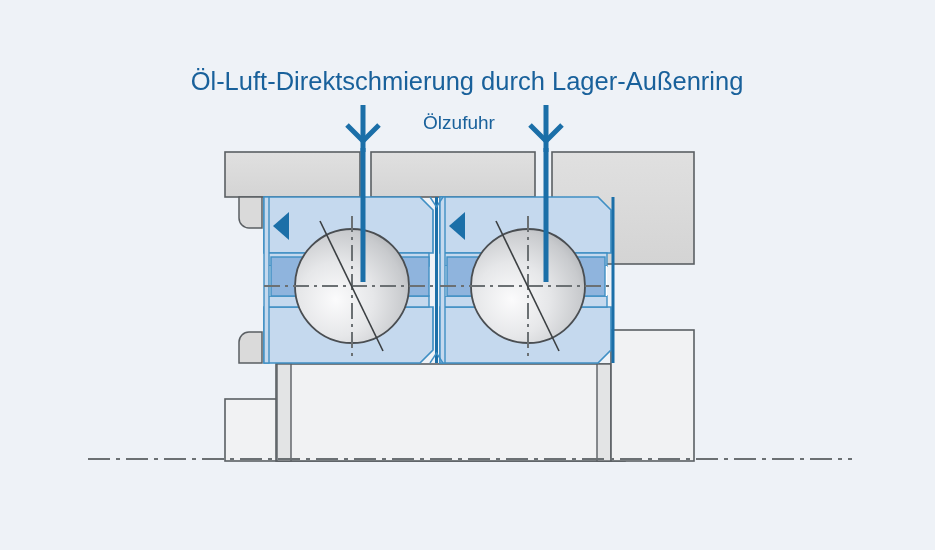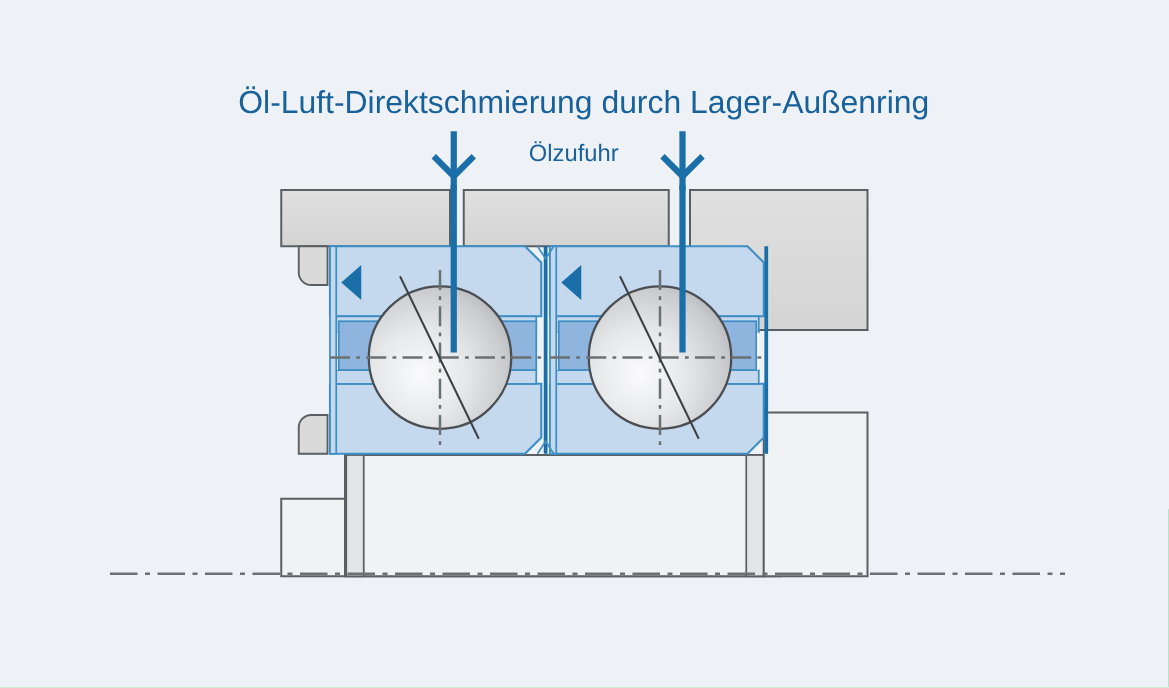--- a/index.html
+++ b/index.html
@@ -4,21 +4,21 @@
 <style>
   html, body {
     margin: 0;
     padding: 0;
     background: #ffffff;
   }
   #stage {
     position: relative;
     width: 935px;
     height: 550px;
-    background: #22c55e;
+    background: #86efac;
     overflow: hidden;
     font-family: "Liberation Sans", sans-serif;
   }
   #diagram-svg {
     position: absolute;
     left: 0;
     top: 0;
     width: 935px;
     height: 550px;
     display: block;

